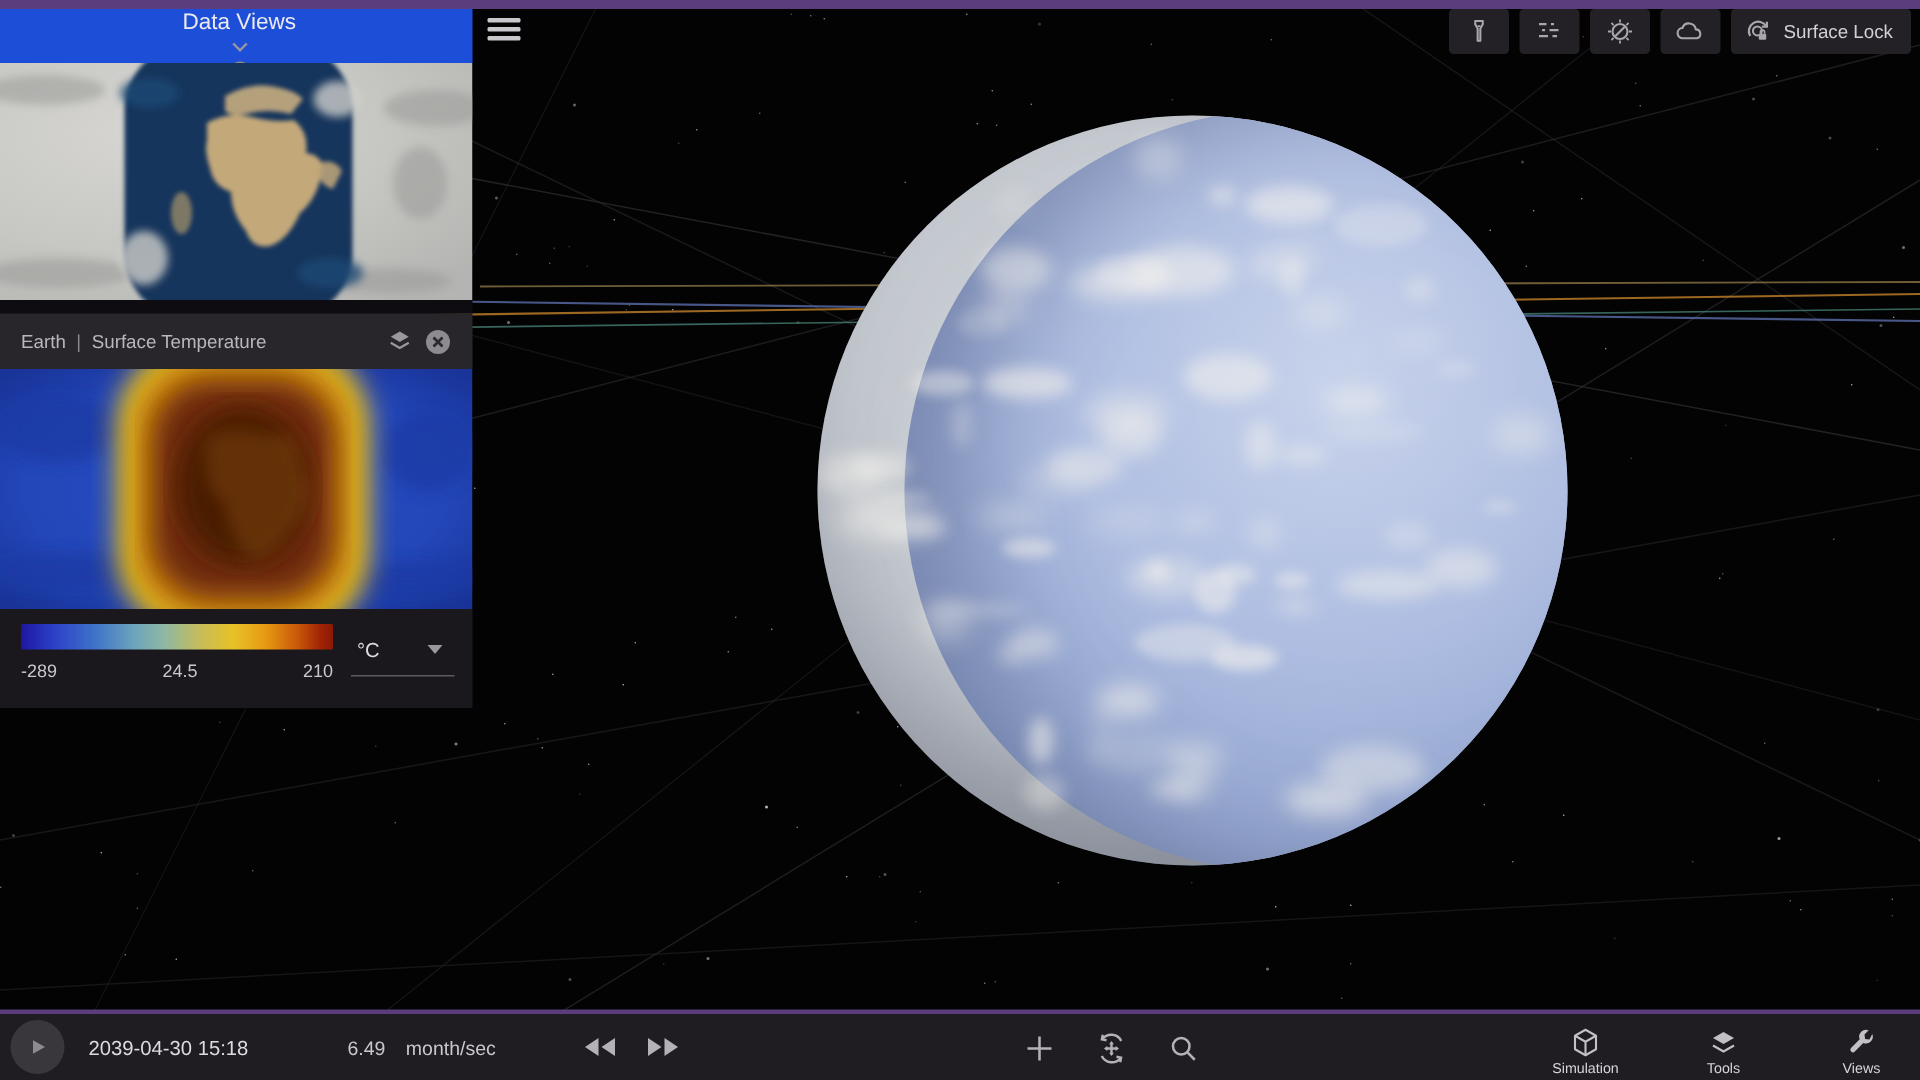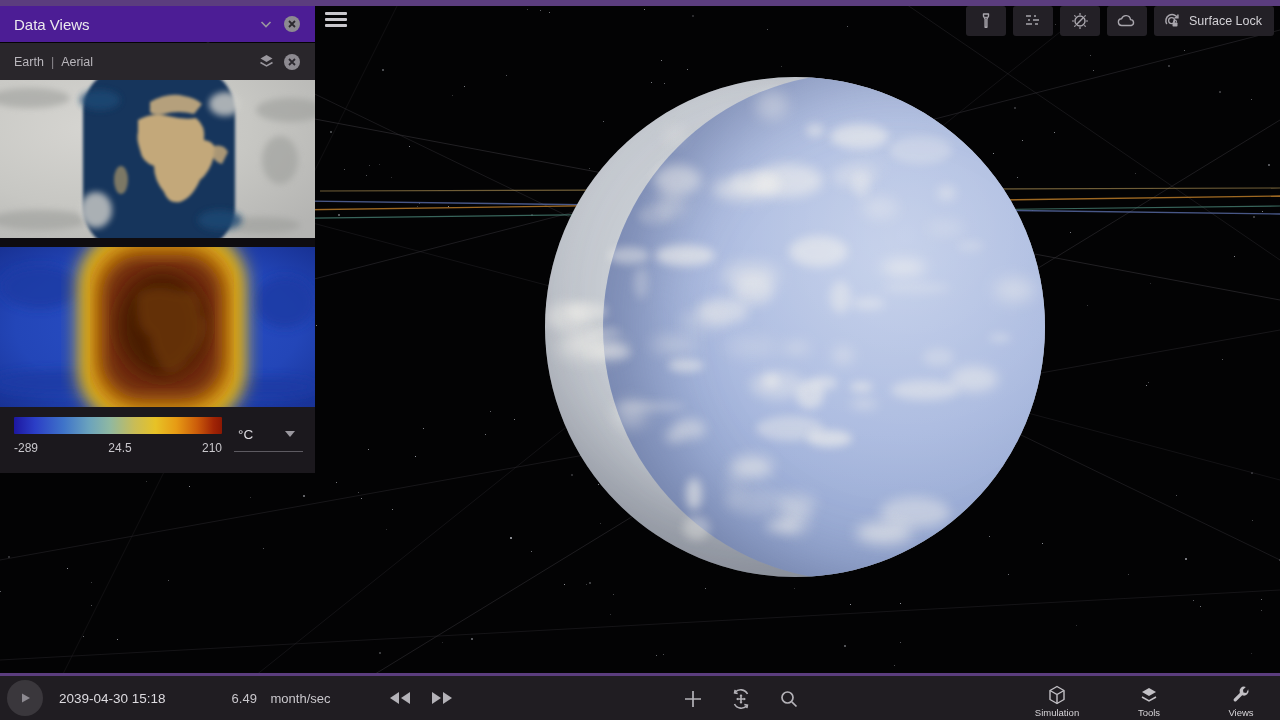--- a/index.html
+++ b/index.html
@@ -27,21 +27,21 @@
   .hamburger div{height:3px;background:#c9c7cc;margin:0 0 3px 0;border-radius:1px;}
   
   .top-toolbar{position:absolute;top:6px;right:6px;z-index:15;display:flex;gap:7px;align-items:center;}
   .tt-btn{height:30px;min-width:40px;background:#232026;border-radius:3px;display:flex;
           align-items:center;justify-content:center;cursor:pointer;padding:0 6px;box-sizing:border-box;}
   .tt-btn svg{display:block;}
   .surface-lock{gap:7px;padding:0 12px 0 8px;}
   .surface-lock span{color:#d3d1d6;font-size:12.5px;white-space:nowrap;}
   
   .panel{position:absolute;left:0;top:6px;width:315px;z-index:10;}
-  .panel-header{height:36px;background:#4c1d95;display:flex;align-items:center;padding:0 10px 0 14px;}
+  .panel-header{height:36px;background:#1d4ed8;display:flex;align-items:center;padding:0 10px 0 14px;flex-direction:column;}
   .panel-title{color:#eceaee;font-size:15px;flex:1;}
   .icon-btn{width:26px;height:26px;display:flex;align-items:center;justify-content:center;cursor:pointer;}
   .view-row{height:37px;background:#29262b;display:flex;align-items:center;padding:0 10px 0 14px;margin-top:1px;}
   .view-label{color:#b9b6bc;font-size:12.5px;flex:1;}
   .view-label .div{color:#8a878d;margin:0 7px;}
   .thumb{display:block;width:315px;cursor:pointer;}
   .gap{height:9px;background:#0e0c10;}
   .scale-box{height:66px;background:#1b181d;display:flex;padding:10px 12px 0 14px;box-sizing:border-box;}
   .scale-left{width:208px;}
   .scale-bar{height:17px;border-radius:1px;
@@ -458,35 +458,20 @@
           </svg>
       </span>
       <span class="icon-btn">
         <svg width="20" height="20" viewBox="0 0 20 20">
             <circle cx="10" cy="10" r="8" fill="#8d8a91"></circle>
             <path d="M7 7l6 6M13 7l-6 6" stroke="#2b282e" stroke-width="1.8"></path>
           </svg>
       </span>
     </div>
 
-    <div class="view-row">
-      <span class="view-label"><span>Earth</span><span class="div">|</span><span>Aerial</span></span>
-      <span class="icon-btn">
-        <svg width="19" height="19" viewBox="0 0 19 19">
-            <path d="M9.5 3l6 3.5-6 3.5-6-3.5z" fill="#9a979e"></path>
-            <path d="M3.5 10.5l6 3.5 6-3.5" fill="none" stroke="#9a979e" stroke-width="1.5"></path>
-          </svg>
-      </span>
-      <span class="icon-btn">
-        <svg width="20" height="20" viewBox="0 0 20 20">
-            <circle cx="10" cy="10" r="8" fill="#8d8a91"></circle>
-            <path d="M7 7l6 6M13 7l-6 6" stroke="#2b282e" stroke-width="1.8"></path>
-          </svg>
-      </span>
-    </div>
     <svg class="thumb" width="315" height="158" viewBox="0 0 315 158">
       <defs>
         <radialGradient id="iceTex" cx="30%" cy="30%" r="90%">
           <stop offset="0%" stop-color="#d6d5d1"></stop>
             <stop offset="55%" stop-color="#c7c7c3"></stop>
             <stop offset="100%" stop-color="#b4b4b2"></stop>
         </radialGradient>
         <filter id="b4">
             <feGaussianBlur stdDeviation="3"></feGaussianBlur>
           </filter>
@@ -514,20 +499,35 @@
         <ellipse cx="121" cy="100" rx="7" ry="14" fill="#a89468" opacity=".7"></ellipse>
       </g>
       <g fill="#cfcfcb" opacity=".8" filter="url(#b4)">
         <ellipse cx="96" cy="130" rx="16" ry="18"></ellipse>
           <ellipse cx="225" cy="24" rx="16" ry="12"></ellipse>
       </g>
     </svg>
 
     <div class="gap"></div>
 
+    <div class="view-row" style="margin-top:0">
+      <span class="view-label"><span>Earth</span><span class="div">|</span><span>Surface Temperature</span></span>
+      <span class="icon-btn">
+        <svg width="19" height="19" viewBox="0 0 19 19">
+            <path d="M9.5 3l6 3.5-6 3.5-6-3.5z" fill="#9a979e"></path>
+            <path d="M3.5 10.5l6 3.5 6-3.5" fill="none" stroke="#9a979e" stroke-width="1.5"></path>
+          </svg>
+      </span>
+      <span class="icon-btn">
+        <svg width="20" height="20" viewBox="0 0 20 20">
+            <circle cx="10" cy="10" r="8" fill="#8d8a91"></circle>
+            <path d="M7 7l6 6M13 7l-6 6" stroke="#2b282e" stroke-width="1.8"></path>
+          </svg>
+      </span>
+    </div>
     <svg class="thumb" width="315" height="160" viewBox="0 0 315 160">
       <defs>
         <radialGradient id="coldBg" cx="50%" cy="50%" r="75%">
           <stop offset="0%" stop-color="#2a50c8"></stop>
             <stop offset="60%" stop-color="#2346b8"></stop>
             <stop offset="100%" stop-color="#162e8e"></stop>
         </radialGradient>
         <filter id="b10">
             <feGaussianBlur stdDeviation="9"></feGaussianBlur>
           </filter>

